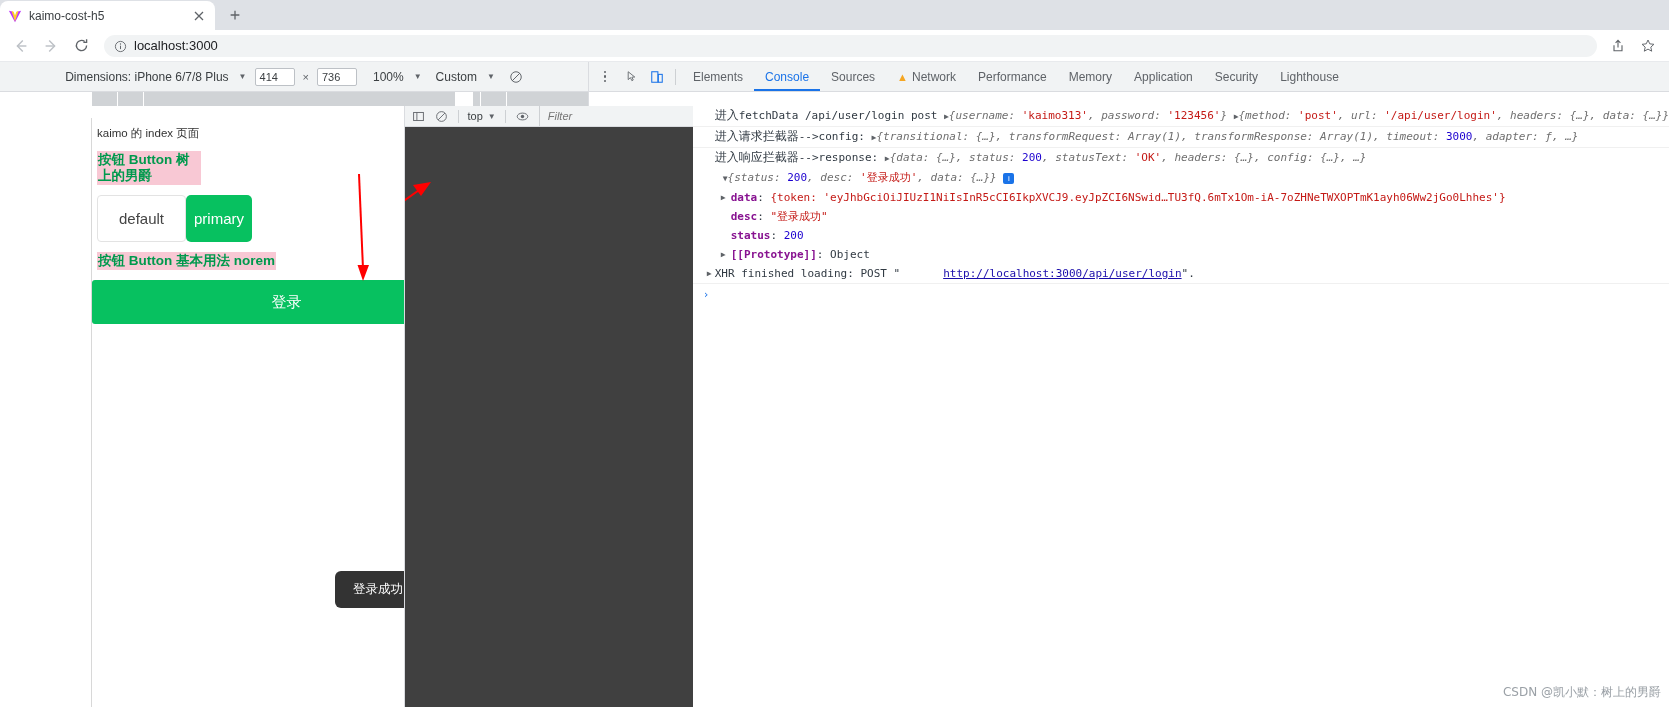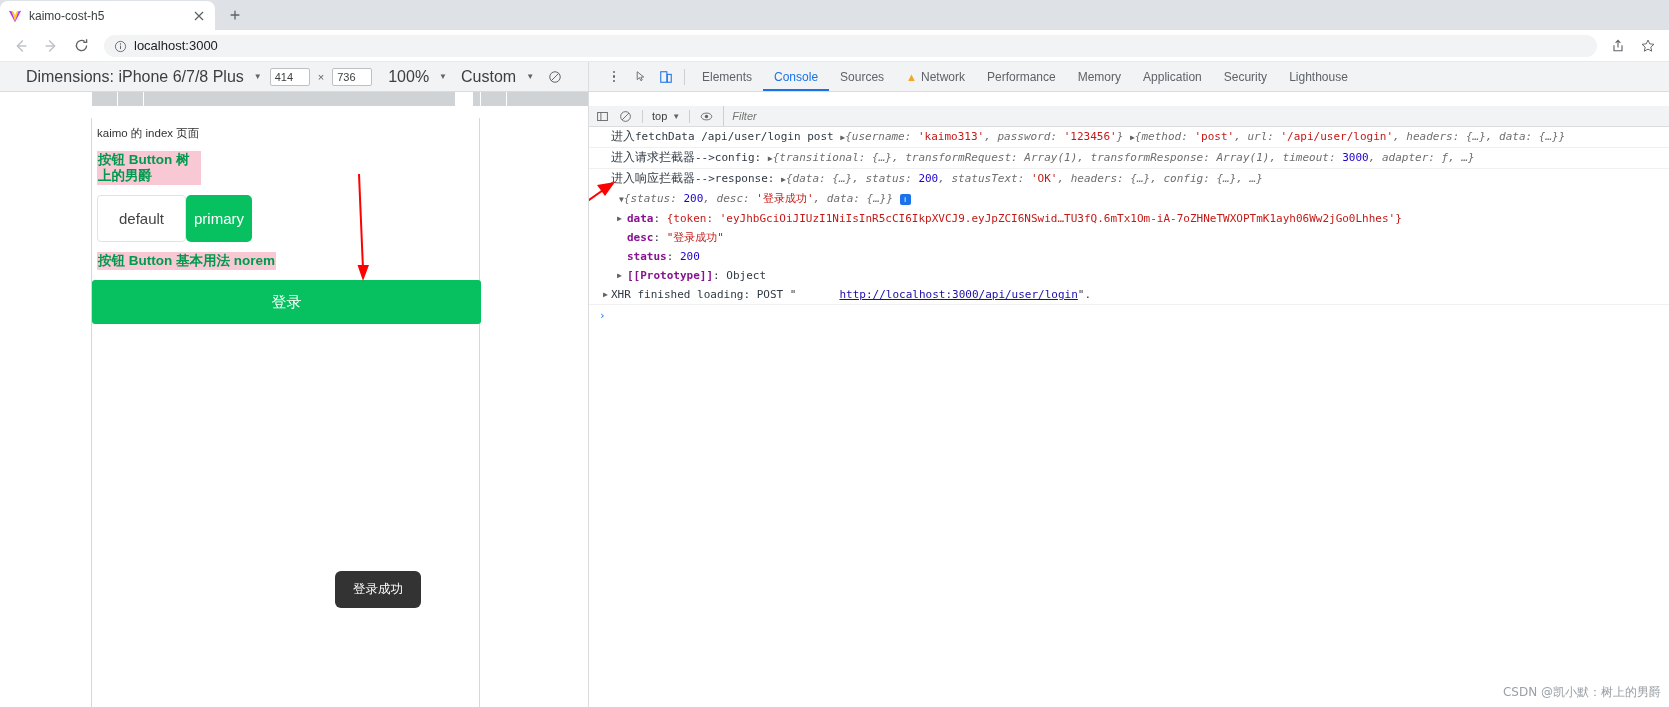--- a/index.html
+++ b/index.html
@@ -60,33 +60,33 @@
   
   .device-bar {
     height:30px; background:#f1f3f4; display:flex; align-items:center;
     font-size:11.5px; color:#3c4043; border-bottom:1px solid #dadce0;
     position:relative;
   }
   .device-left {
     width:588px; display:flex; align-items:center; justify-content:center;
     gap:8px; height:100%;
   }
-  .dev-label { font-size:16px; color:#3c4043; }
+  .dev-label { font-size:12px; color:#3c4043; }
   .caret { font-size:8px; color:#5f6368; margin-left:2px; }
   .dim-input {
     width:40px; height:18px; border:1px solid #bdc1c6; background:#fff;
     border-radius:2px; font-size:11px; color:#3c4043;
     text-align:left; padding:0 4px; line-height:16px;
   }
   .dim-x { font-size:11px; color:#5f6368; }
   .rotate-icon { width:14px; height:14px; color:#5f6368; margin-left:6px; }
 
   .devtools-topbar {
     flex:1; display:flex; align-items:center; height:100%;
-    border-left:1px solid #dadce0; background:#f1f3f4; padding-left:9px;
+    border-left:1px solid #dadce0; background:#f1f3f4; padding-left:0;
   }
   .dt-icon-btn {
     width:24px; height:100%; display:flex; align-items:center;
     justify-content:center; color:#5f6368;
   }
   .dt-sep { width:1px; height:16px; background:#cdd0d3; margin:0 6px; }
   .dt-tabs { display:flex; align-items:center; height:100%; }
   .dt-tab {
     padding:0 11px; height:100%; display:flex; align-items:center;
     font-size:12px; color:#5f6368; gap:4px; position:relative;
@@ -155,22 +155,22 @@
     position:absolute; left:243px; top:453px; width:86px; height:37px;
     background:#333333; border-radius:6px; color:#fff; font-size:12.5px;
     display:flex; align-items:center; justify-content:center;
   }
 
   
   .arrow-svg { position:absolute; left:0; top:0; pointer-events:none; }
 
   
   .console-pane {
-    flex:1; background:#7f1d1d; border-left:1px solid #dadce0;
-    position:relative; display:flex; flex-direction:column;
+    flex:1; background:#404040; border-left:1px solid #dadce0;
+    position:relative; display:flex; flex-direction:row;
   }
   .filter-bar {
     height:21px; display:flex; align-items:center; background:#f1f3f4;
     border-bottom:1px solid #dadce0; font-size:11px; color:#5f6368; gap:2px;
     padding-left:3px;
   }
   .fb-btn { width:21px; height:100%; display:flex; align-items:center; justify-content:center; color:#5f6368; }
   .fb-sep { width:1px; height:13px; background:#cdd0d3; margin:0 4px; }
   .fb-select { font-size:11px; color:#3c4043; display:flex; align-items:center; gap:3px; padding:0 3px; }
   .fb-filter {

